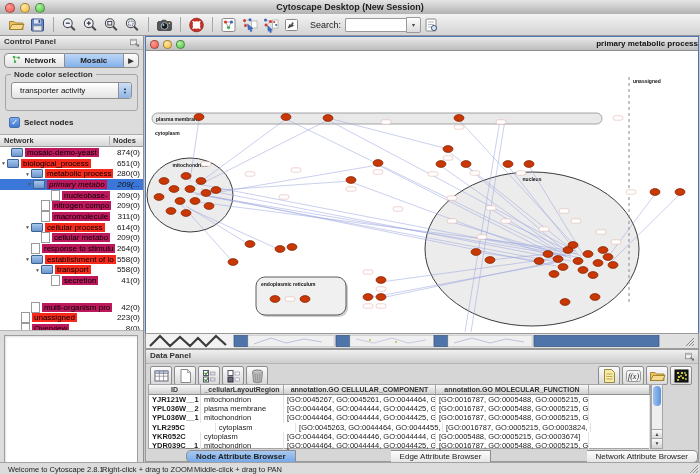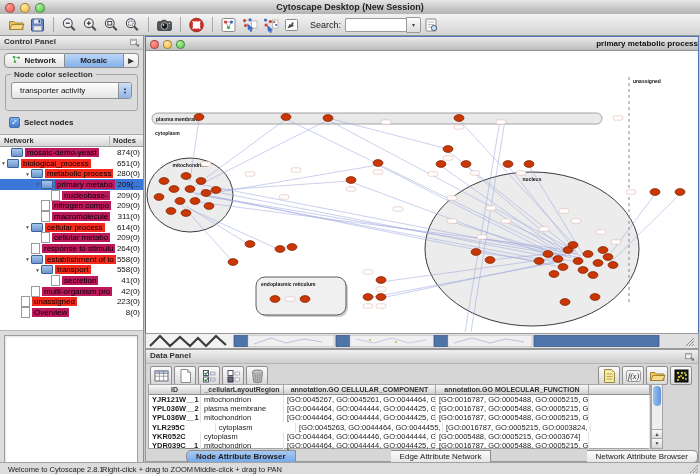--- a/index.html
+++ b/index.html
@@ -321,21 +321,21 @@
         <span class="tfold"></span>
         <span class="tlabel hl-red">biological_process</span>
         <span class="tcount">651(0)</span>
       </div>
       <div class="trow" style="padding-left: 24px;">
         <span class="texp">▼</span>
         <span class="tfold"></span>
         <span class="tlabel hl-red">metabolic process</span>
         <span class="tcount">280(0)</span>
       </div>
-      <div class="trow sel" style="padding-left: 34px;">
+      <div class="trow sel" style="padding-left: 26px; font-style: italic;">
         <span class="texp">▼</span>
         <span class="tfold"></span>
         <span class="tlabel hl-green">primary metabo</span>
         <span class="tcount">209(...</span>
       </div>
       <div class="trow" style="padding-left: 44px;">
         <span class="texp"></span>
         <span class="tfile"></span>
         <span class="tlabel hl-green">nucleobase-</span>
         <span class="tcount">209(0)</span>
@@ -381,21 +381,21 @@
         <span class="tfold"></span>
         <span class="tlabel hl-red">transport</span>
         <span class="tcount">558(0)</span>
       </div>
       <div class="trow" style="padding-left: 44px;">
         <span class="texp"></span>
         <span class="tfile"></span>
         <span class="tlabel hl-green">secretion</span>
         <span class="tcount">41(0)</span>
       </div>
-      <div class="trow" style="padding-left: 24px;">
+      <div class="trow" style="padding-left: 24px; margin-top: 16px;">
         <span class="texp"></span>
         <span class="tfile"></span>
         <span class="tlabel hl-green">multi-organism pro</span>
         <span class="tcount">42(0)</span>
       </div>
       <div class="trow" style="padding-left: 14px;">
         <span class="texp"></span>
         <span class="tfile"></span>
         <span class="tlabel hl-red">unassigned</span>
         <span class="tcount">223(0)</span>
@@ -732,21 +732,21 @@
         </div>
       </div>
   </div>
   <div id="dp-scroll">
     <div id="dp-thumb"></div>
     <div class="dp-arrow" style="bottom:9px">▲</div>
     <div class="dp-arrow" style="bottom:0">▼</div>
   </div>
   <div id="dp-tabs">
       <div class="dtab first active">Node Attribute Browser</div>
-      <div class="dtab">Edge Attribute Network</div>
+      <div class="dtab">Edge Attribute Browser</div>
       <div class="dtab last">Network Attribute Browser</div>
     </div>
 </div>
 
 <div id="status-bar" class="abs">
   <span style="left:8px">Welcome to Cytoscape 2.8.1</span>
   <span style="left:102px">Right-click + drag to ZOOM</span>
   <span style="left:194px">Middle-click + drag to PAN</span>
   <svg id="grip">
     <path d="M1 9 l8,-8 M4 9 l5,-5 M7 9 l2,-2" stroke="#9a9a9a" stroke-width="1"></path>

